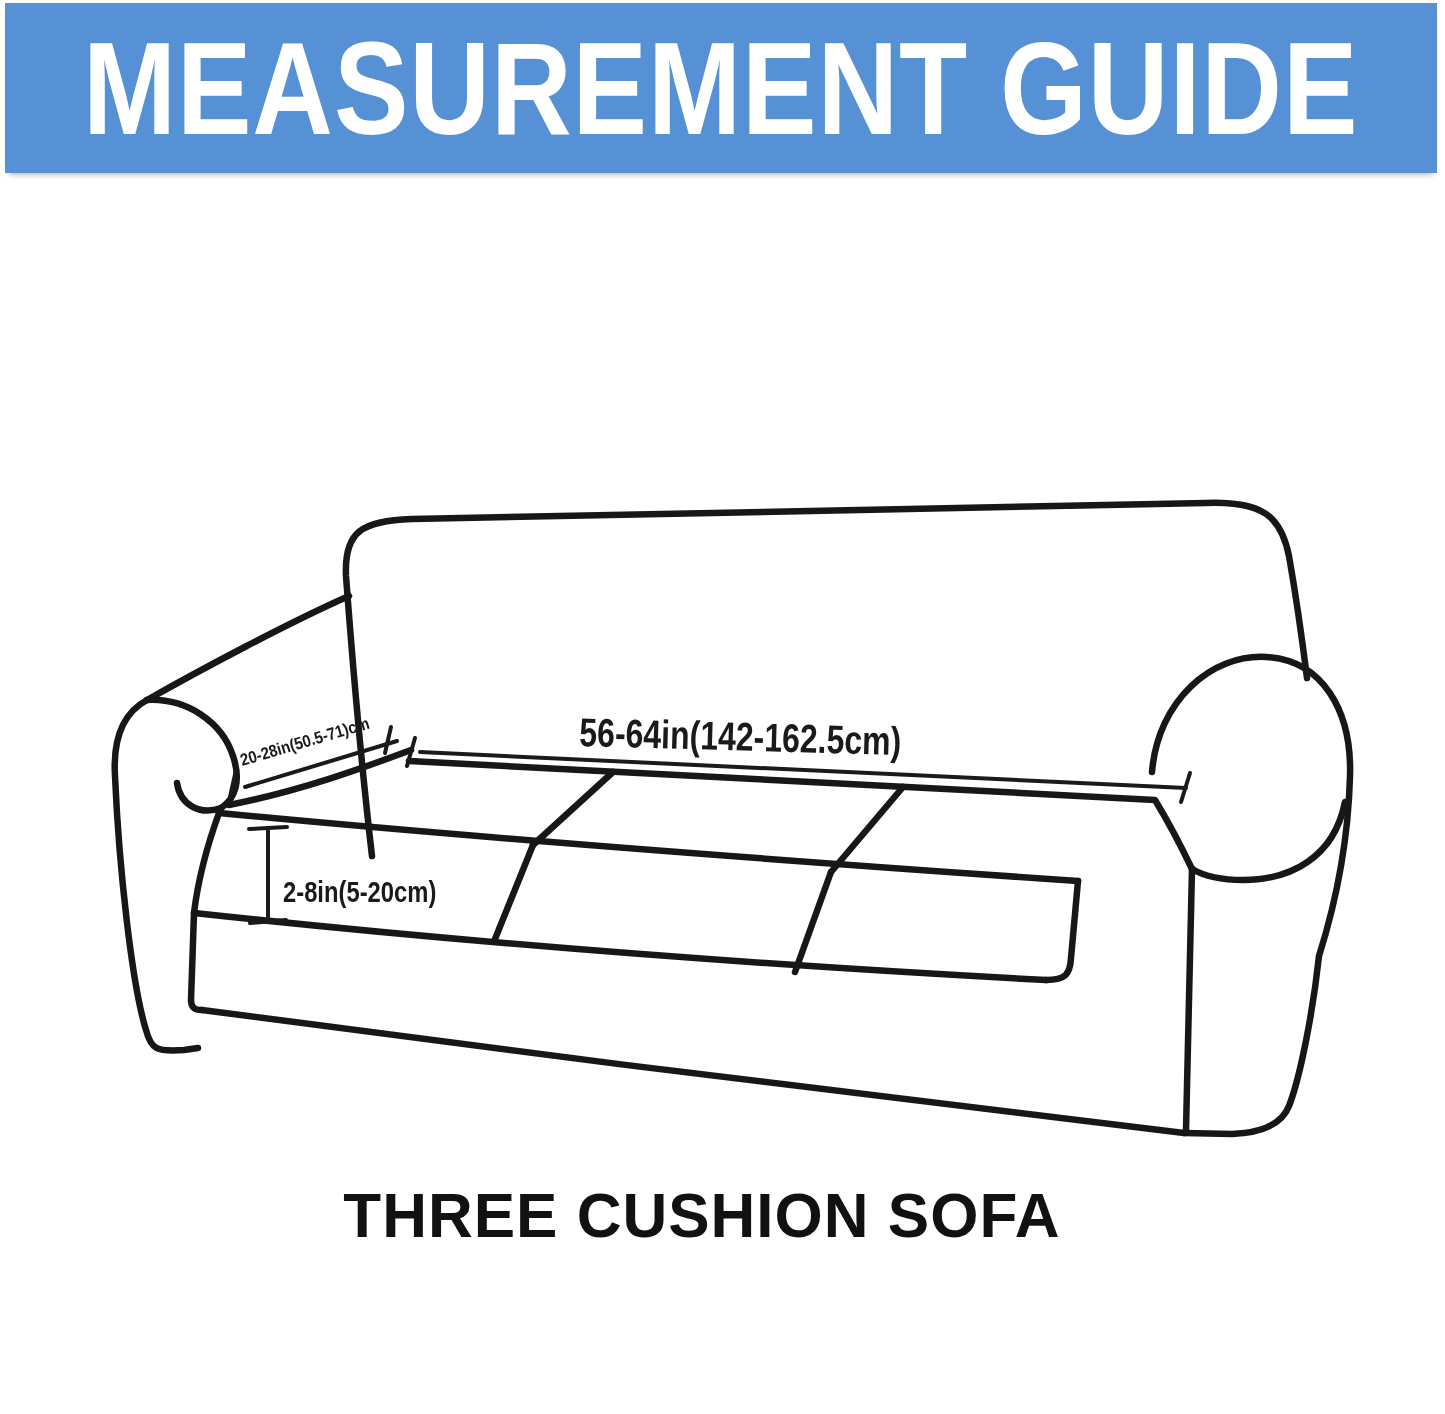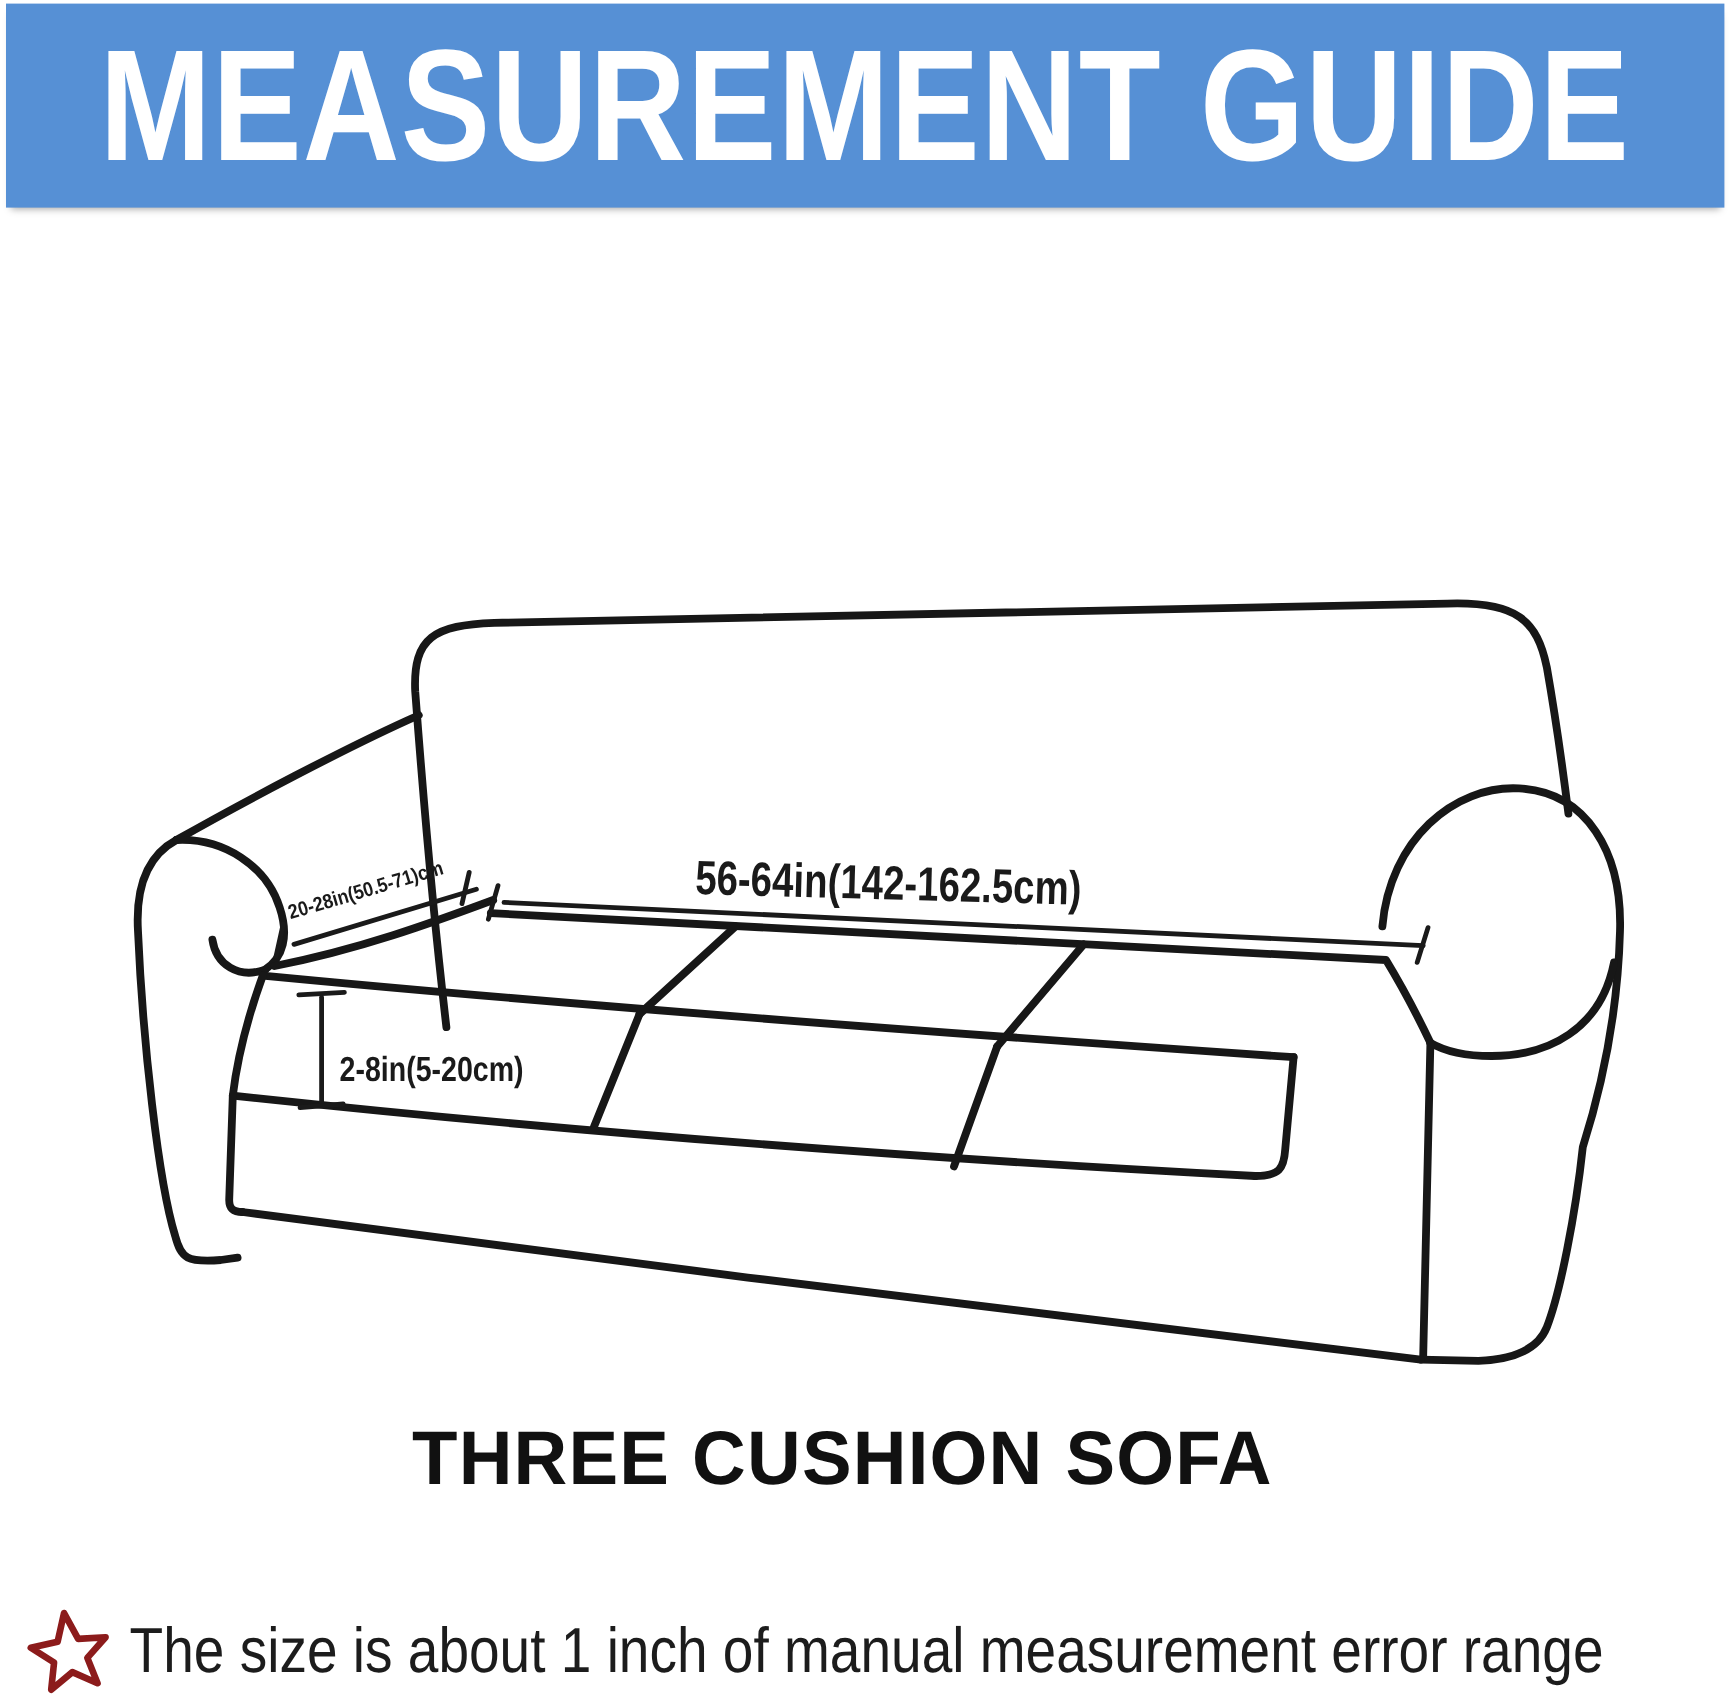--- a/index.html
+++ b/index.html
@@ -131,22 +131,14 @@
       <path d="M 250,923 L 286,920"></path>
     </g>
   </svg>
 
   <div class="label label-armrest">20-28in(50.5-71)cm</div>
   <div class="label label-seatwidth">56-64in(142-162.5cm)</div>
   <div class="label label-cushionheight">2-8in(5-20cm)</div>
 
   <div class="caption">THREE CUSHION SOFA</div>
 
-  <div class="footnote">
-    <div class="star-wrap">
-      <svg viewBox="0 0 76 76" width="76" height="76" fill="none">
-        <path d="M 38,4 L 47.4,28.9 L 72.2,30.9 L 53.2,47.1 L 59.2,71.1 L 38,58 L 16.8,71.1 L 22.8,47.1 L 3.8,30.9 L 28.6,28.9 Z" transform="rotate(-8 38 40) scale(0.92) translate(3.3,3.5)" stroke="#8c1b1b" stroke-width="6" stroke-linejoin="round"></path>
-      </svg>
-    </div>
-    <div class="footnote-text">The size is about 1 inch of manual measurement error range</div>
-  </div>
 
 </div>
 
 </body></html>

